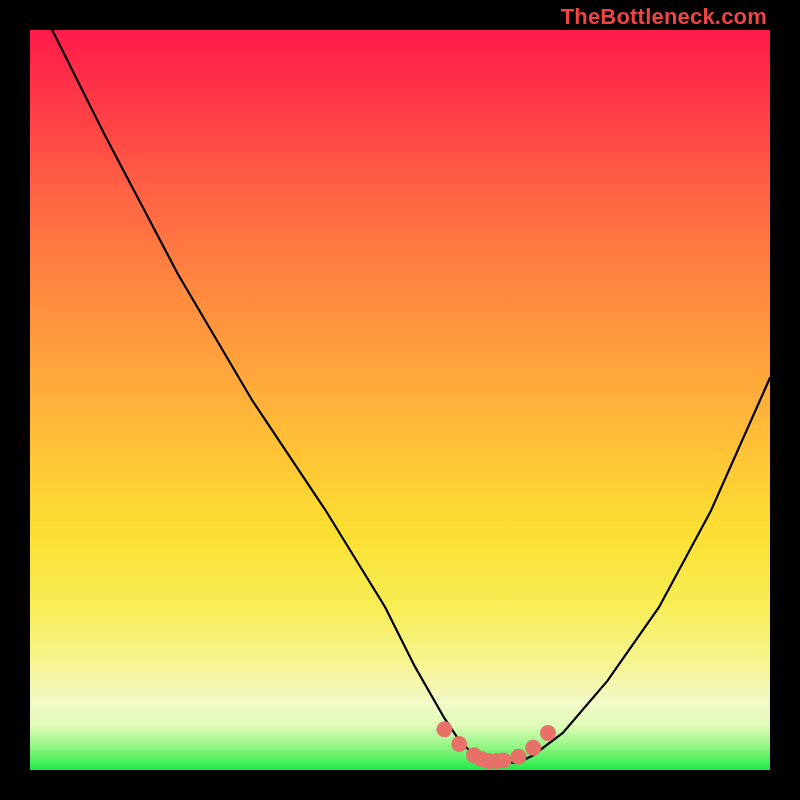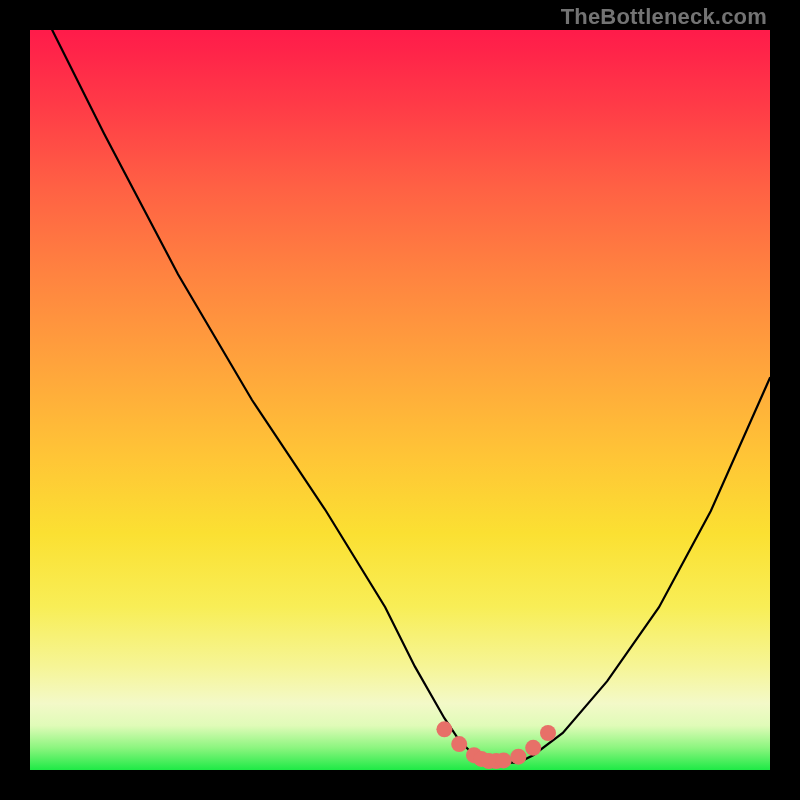--- a/index.html
+++ b/index.html
@@ -48,21 +48,21 @@
     top: 0;
     width: 740px;
     height: 740px;
   }
   .watermark {
     position: absolute;
     top: 4px;
     right: 33px;
     font-size: 22px;
     font-weight: 600;
-    color: #737373;
+    color: #ef4444;
     letter-spacing: 0.2px;
   }
 </style>
 </head>
 <body>
 
 <div class="watermark">TheBottleneck.com</div>
 
 <div class="chart-wrap">
   <div class="plot-area"></div>

